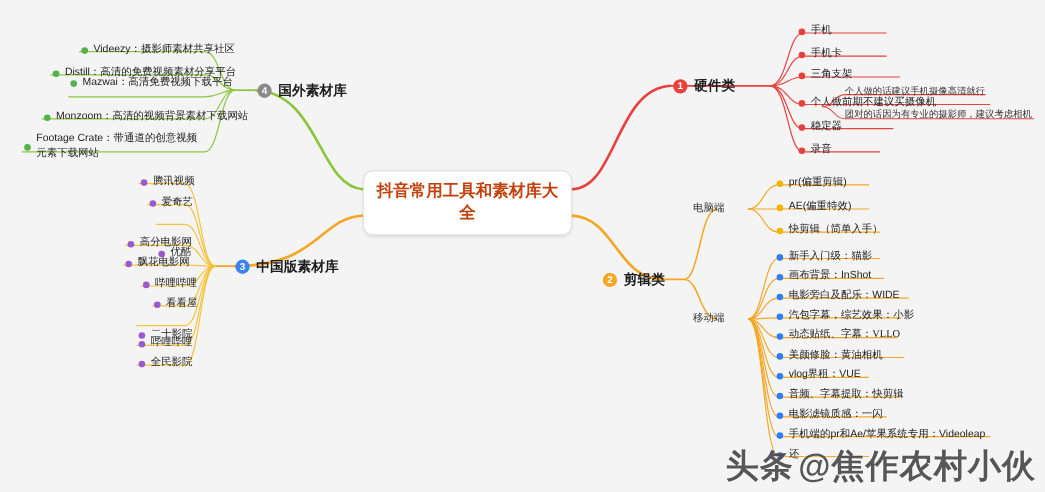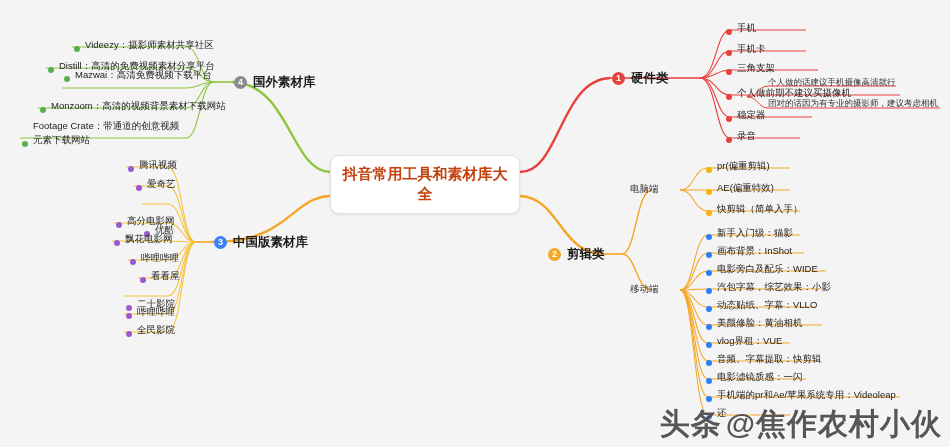--- a/index.html
+++ b/index.html
@@ -67,21 +67,21 @@
     font-weight: bold;
     line-height: 13px;
     text-align: center;
     flex: none;
   }
 
   
   .leaf {
     position: absolute;
     display: flex;
-    align-items: flex-end;
+    align-items: center;
     gap: 5px;
     font-size: 9.5px;
     line-height: 1.45;
     color: #222;
     white-space: nowrap;
     padding-bottom: 2px;
     z-index: 3;
   }
   .leaf.wrap { white-space: normal; }
   .dot {
@@ -254,21 +254,21 @@
     <span class="txt">画布背景：InShot</span>
   </div>
   <div class="leaf" style="left:706px; top:262px;">
     <span class="dot" style="background:#2d7ff9;"></span>
     <span class="txt">电影旁白及配乐：WIDE</span>
   </div>
   <div class="leaf" style="left:706px; top:280px;">
     <span class="dot" style="background:#2d7ff9;"></span>
     <span class="txt">汽包字幕，综艺效果：小影</span>
   </div>
-  <div class="leaf" style="left:706px; top:298px;">
+  <div class="leaf" style="left:706px; top:298px;font-family:Liberation Serif, serif;">
     <span class="dot" style="background:#2d7ff9;"></span>
     <span class="txt">动态贴纸、字幕：VLLO</span>
   </div>
   <div class="leaf" style="left:706px; top:316px;">
     <span class="dot" style="background:#2d7ff9;"></span>
     <span class="txt">美颜修脸：黄油相机</span>
   </div>
   <div class="leaf" style="left:706px; top:334px;">
     <span class="dot" style="background:#2d7ff9;"></span>
     <span class="txt">vlog界租：VUE</span>

